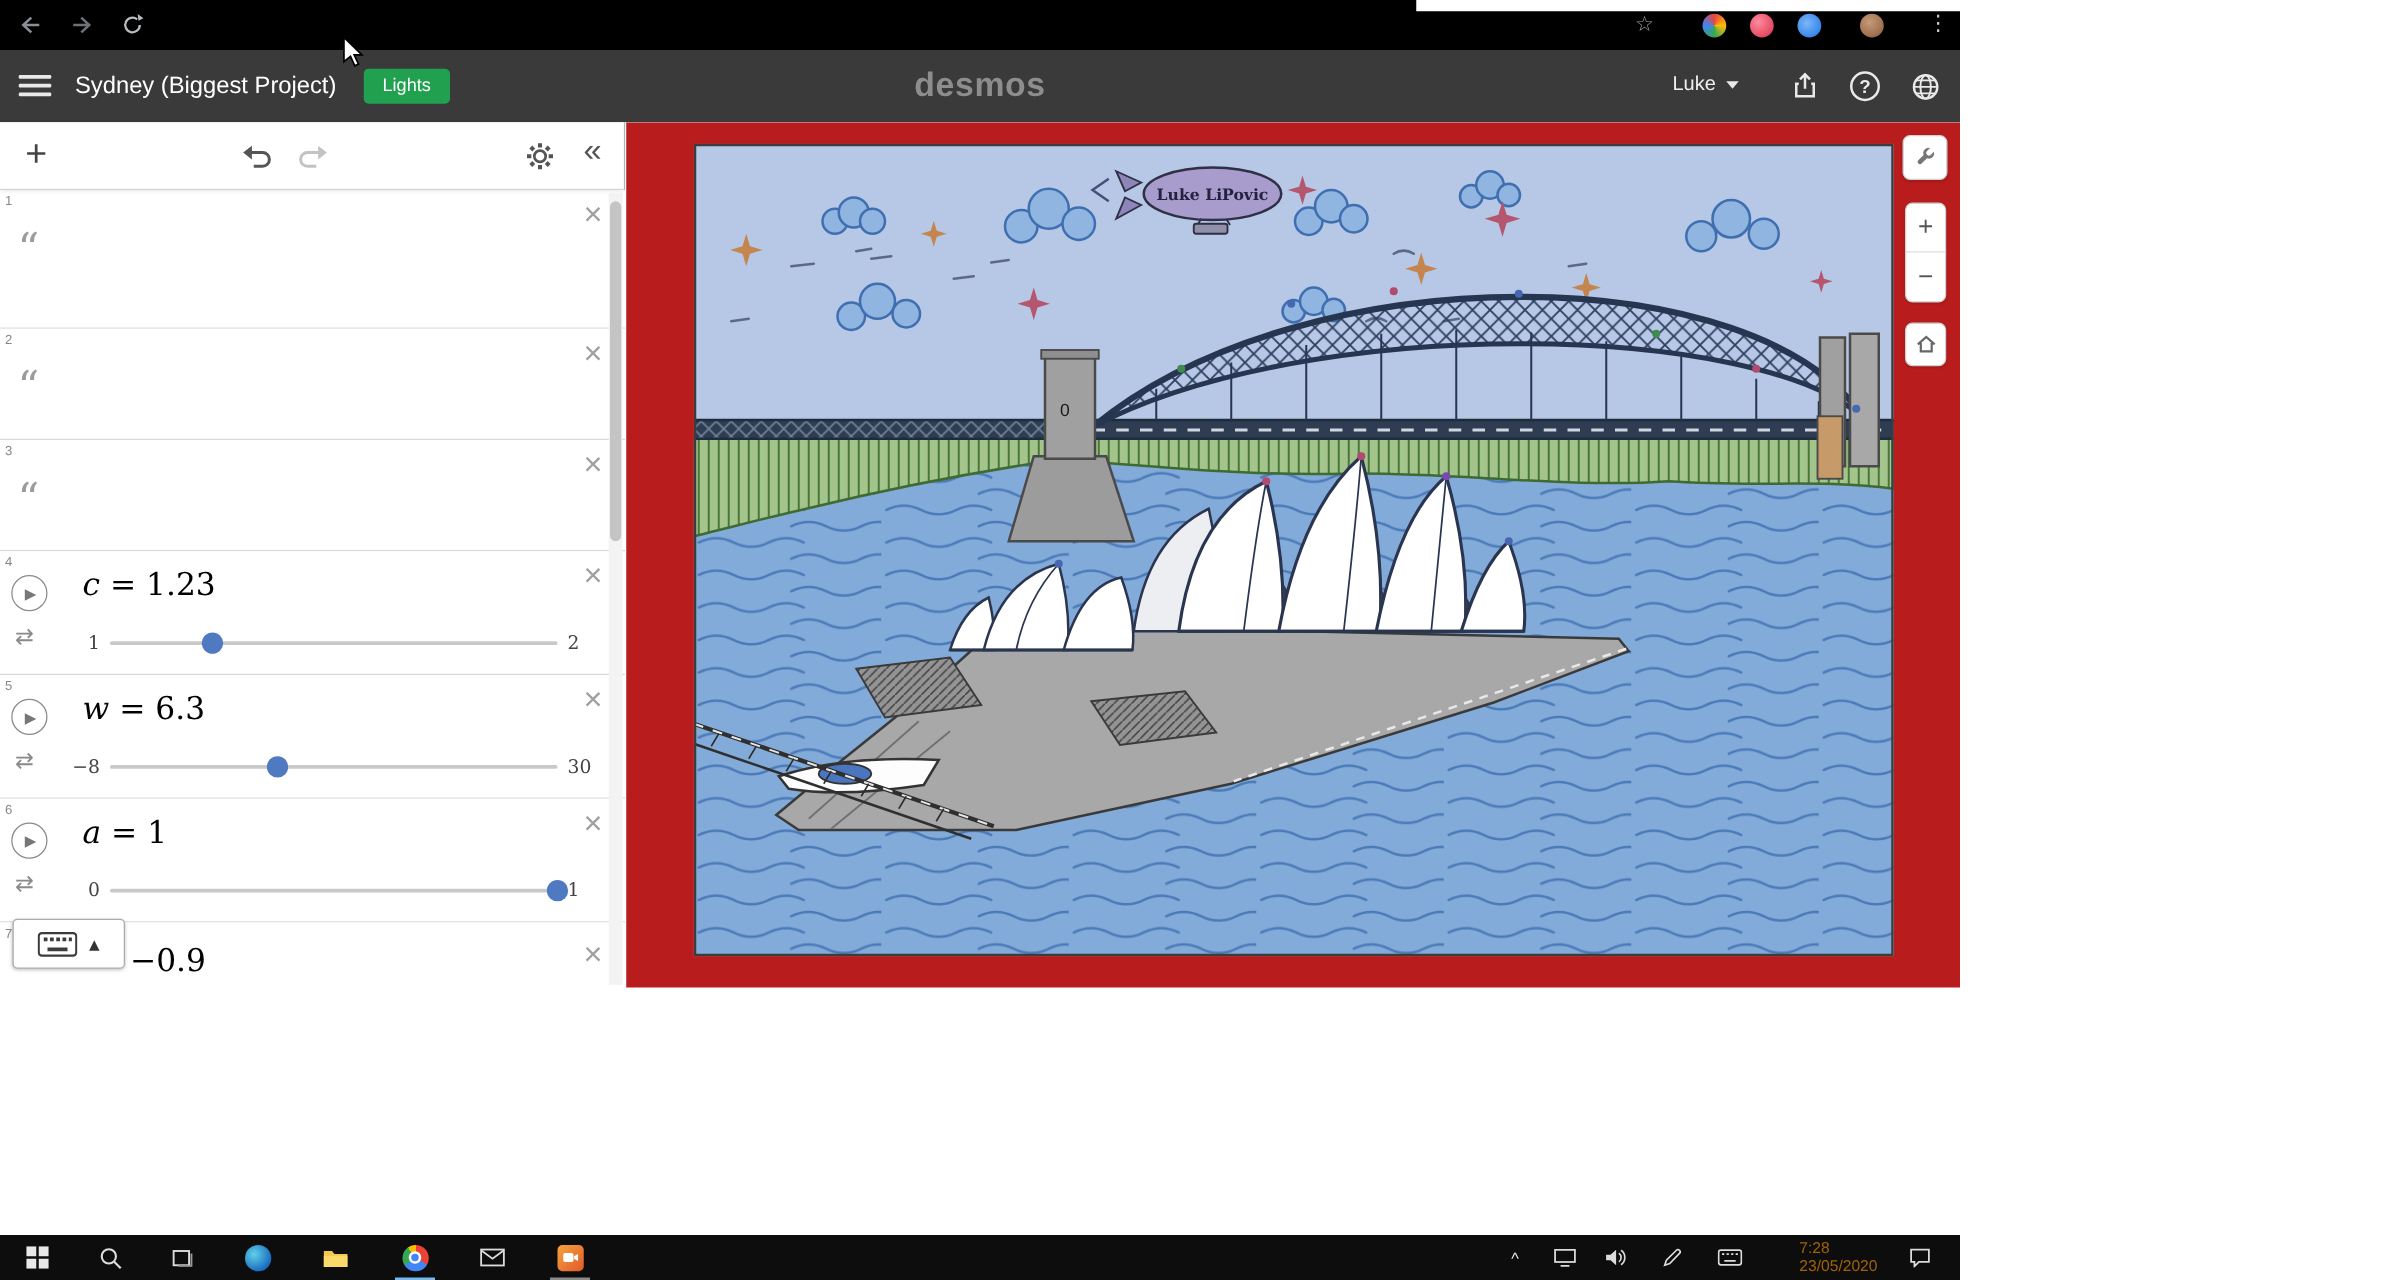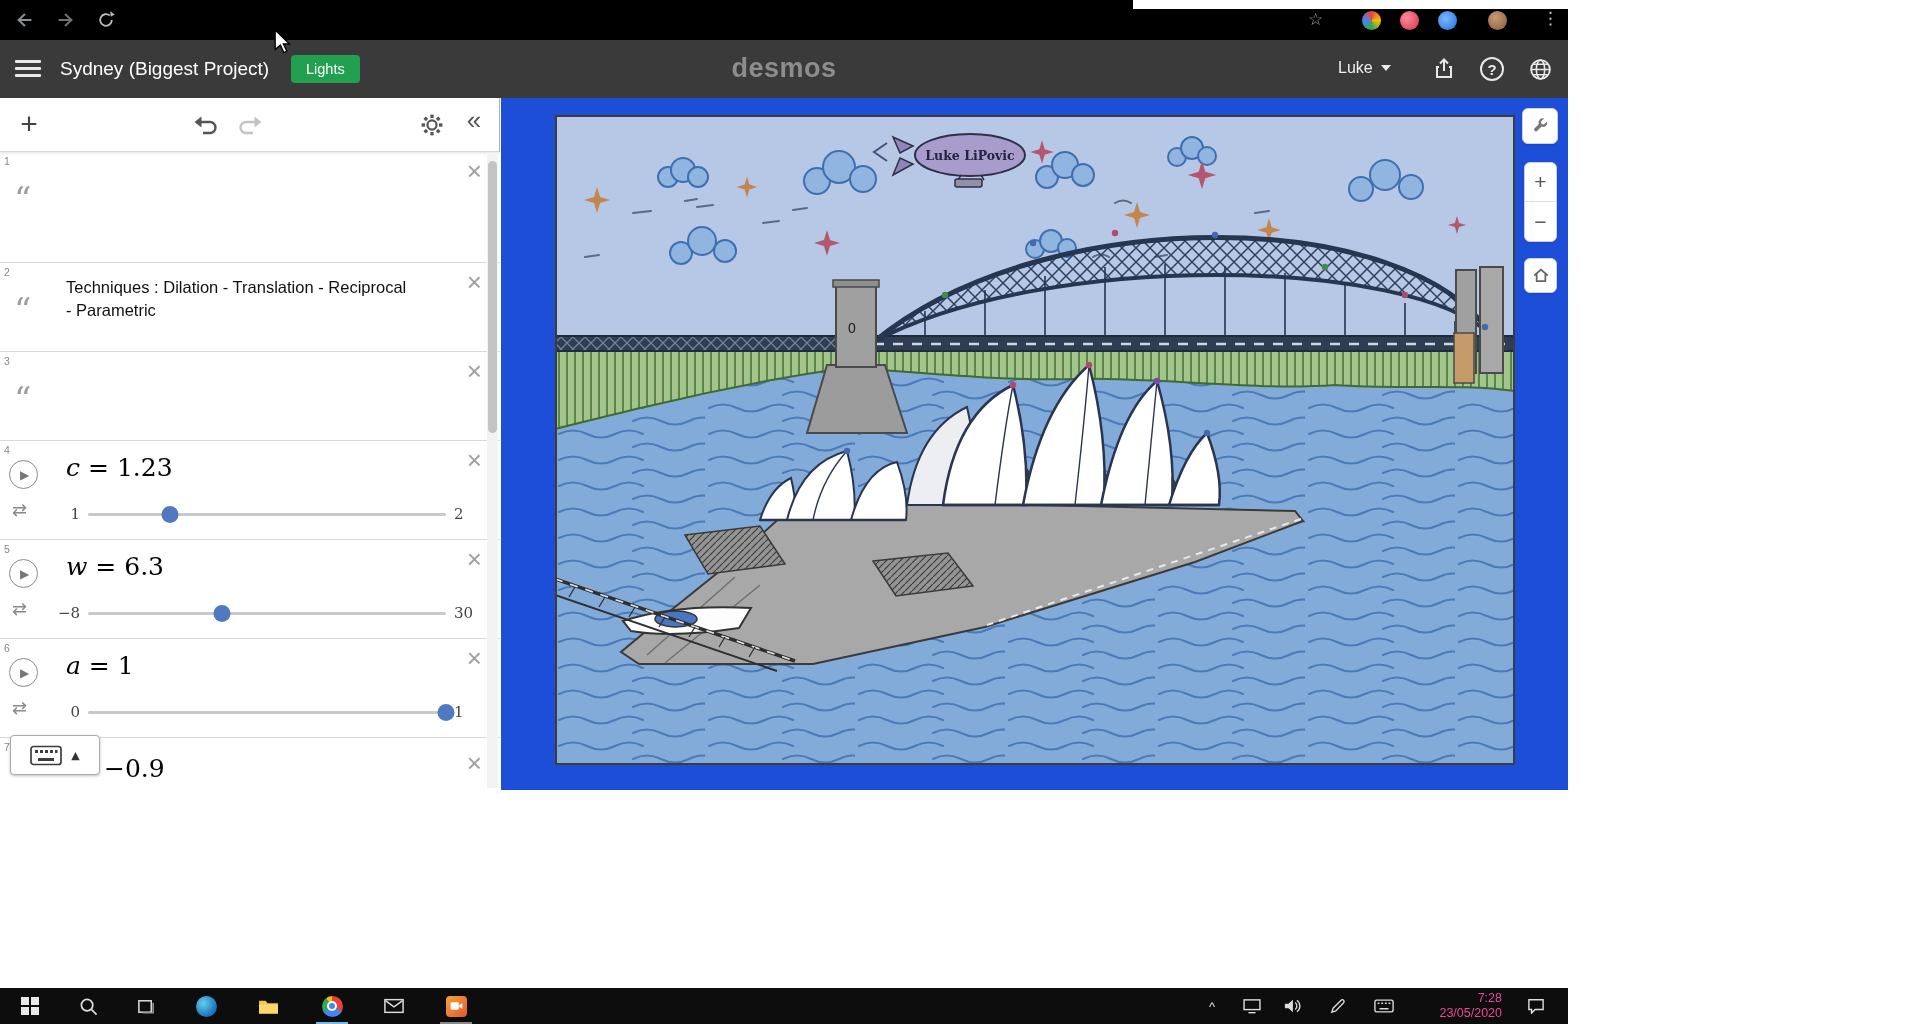--- a/index.html
+++ b/index.html
@@ -55,40 +55,40 @@
   .smin { min-width:24px; text-align:right; }
   .smax { min-width:20px; }
   .strack { flex:1; position:relative; height:3px; background:#c9c9c9; border-radius:2px; }
   .sthumb { position:absolute; top:-7px; width:17px; height:17px; border-radius:50%; background:#4f79c0; transform:translateX(-50%); }
   .kbdbtn { position:absolute; left:10px; top:637px; width:90px; height:40px; background:#fff; border:1px solid #ababab; border-radius:4px; box-shadow:0 1px 3px rgba(0,0,0,.25); z-index:8; display:flex; align-items:center; justify-content:center; gap:9px; }
   .kcaret { font-size:11px; color:#333; font-family:"DejaVu Sans", sans-serif; }
   .vscroll { position:absolute; right:1px; top:56px; width:11px; height:634px; background:#f3f3f3; z-index:6; }
   .vthumb { position:absolute; left:1px; top:7px; width:9px; height:272px; background:#c4c4c4; border-radius:5px; }
 
   
-  .graph { position:absolute; left:501px; top:0; width:1067px; height:692px; background:#1d4ed8; }
+  .graph { position:absolute; left:501px; top:0; width:1067px; height:692px; background:#b91c1c; }
   .art { position:absolute; left:54px; top:17px; }
   .gbtn { position:absolute; background:#fff; border:1px solid #d0d0d0; border-radius:6px; box-shadow:0 1px 2px rgba(0,0,0,.12); display:flex; align-items:center; justify-content:center; }
   .wrench { left:1021px; top:10px; width:36px; height:36px; }
   .zoomgrp { left:1023px; top:64px; width:33px; height:80px; flex-direction:column; padding:0; }
   .zcell { width:100%; height:40px; display:flex; align-items:center; justify-content:center; font-size:21px; color:#555; }
   .zcell:first-child { border-bottom:1px solid #ddd; }
   .homebtn { left:1023px; top:160px; width:33px; height:35px; }
 
   
   .taskbar { position:absolute; left:0; top:988px; width:1568px; height:36px; background:#0d0d0d; }
   .tbi { position:absolute; top:0; width:44px; height:36px; display:flex; align-items:center; justify-content:center; }
   .tbi.active::after { content:""; position:absolute; left:6px; right:6px; bottom:0; height:2.5px; background:#76b9ed; }
   .tbi.open::after { content:""; position:absolute; left:6px; right:6px; bottom:0; height:2.5px; background:#8a8a8a; }
   .chromeball { width:21px; height:21px; border-radius:50%; background:conic-gradient(#ea4335 0 33%, #4285f4 33% 66%, #34a853 66% 90%, #fbbc05 90% 100%); position:relative; }
   .chromeball::after { content:""; position:absolute; left:5.5px; top:5.5px; width:10px; height:10px; border-radius:50%; background:#fff; }
   .chromeball::before { content:""; position:absolute; left:7.5px; top:7.5px; width:6px; height:6px; border-radius:50%; background:#4285f4; z-index:1; }
   .camball { width:21px; height:21px; border-radius:4px; background:linear-gradient(135deg,#f6a23c,#e05a2b); display:flex; align-items:center; justify-content:center; }
   .edgeball { width:21px; height:21px; border-radius:50%; background:radial-gradient(circle at 35% 35%, #5fd0e8, #1c6fc0 70%); }
-  .clock { position:absolute; right:66px; top:3px; text-align:right; color:#ec4899; font-size:12.5px; line-height:15px; }
+  .clock { position:absolute; right:66px; top:3px; color:#a16207; font-size:12.5px; line-height:15px; }
   .trayic { position:absolute; top:0; height:36px; display:flex; align-items:center; justify-content:center; color:#e3e3e3; }
 
   .cursor { position:absolute; left:272px; top:30px; z-index:999; }
 </style>
 </head>
 <body>
 
 <div class="chrome">
   <div class="navbtn" style="left:12px">
     <svg width="22" height="22" viewBox="0 0 24 24">
@@ -185,21 +185,20 @@
 
       <div class="item" style="height:111px">
         <span class="idx">1</span>
         <span class="noteicon">“</span>
         <span class="xclose">×</span>
       </div>
 
       <div class="item" style="height:89px">
         <span class="idx">2</span>
         <span class="noteicon">“</span>
-        <div class="notetext">Techniques : Dilation - Translation - Reciprocal - Parametric</div>
         <span class="xclose">×</span>
       </div>
 
       <div class="item" style="height:89px">
         <span class="idx">3</span>
         <span class="noteicon">“</span>
         <span class="xclose">×</span>
       </div>
 
       <div class="item" style="height:99px">

